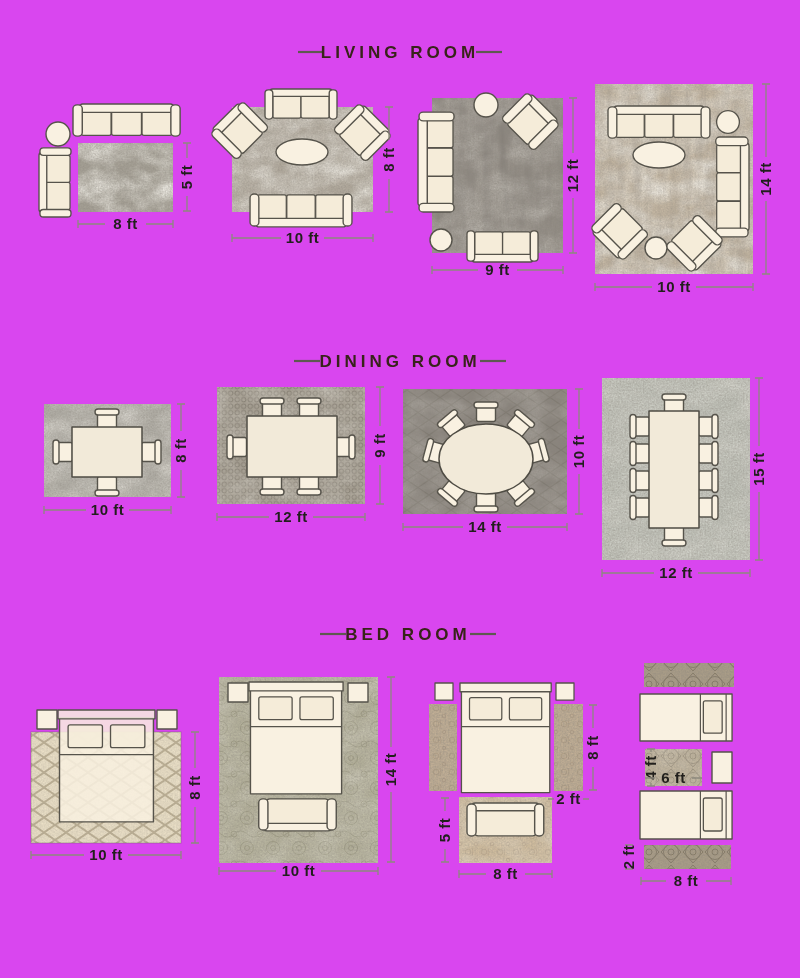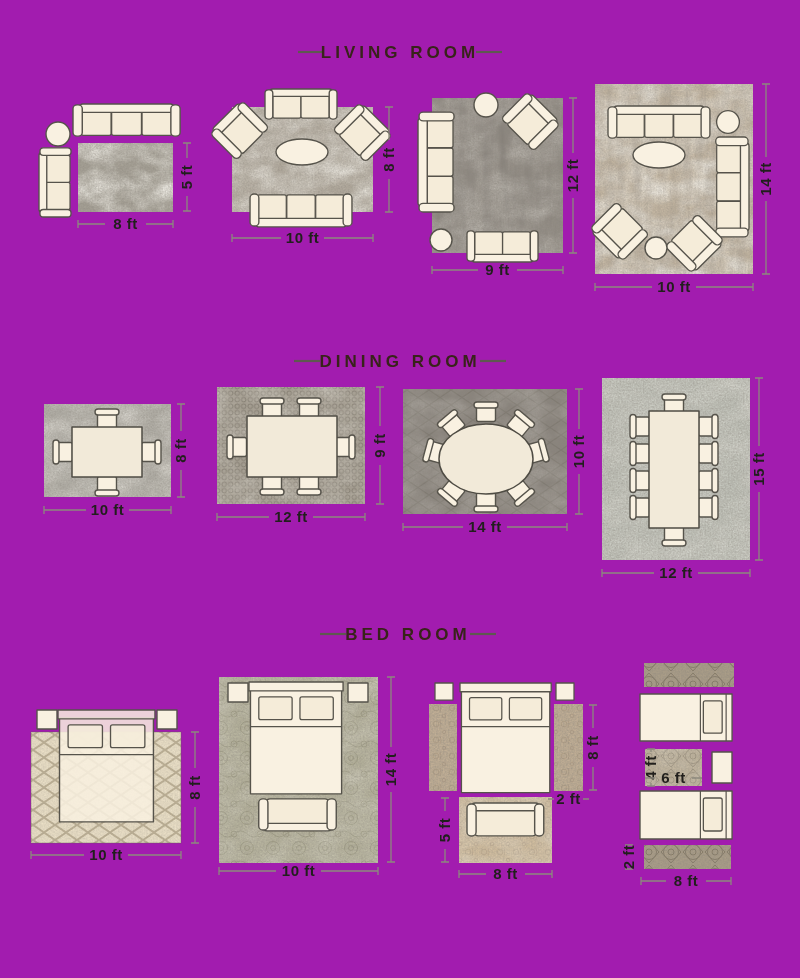--- a/index.html
+++ b/index.html
@@ -1,16 +1,16 @@
 <!DOCTYPE html>
 <html><head>
 <meta charset="utf-8">
 <style>
   html,body{margin:0;padding:0;background:#ffffff;}
-  .canvas{position:relative;width:800px;height:978px;background:#a21caf;overflow:hidden;
+  .canvas{position:relative;width:800px;height:978px;background:#d946ef;overflow:hidden;
           font-family:"Liberation Sans",sans-serif;}
   svg text{user-select:none;}
   .f{fill:#f9f1e1;stroke:#56534b;stroke-width:1.4;stroke-linejoin:round;}
   .fc{fill:#f5ecd9;stroke:#56534b;stroke-width:1.3;stroke-linejoin:round;}
   .ln{stroke:#56534b;stroke-width:1.2;}
   .tbl{fill:#f2ead9;stroke:#4f4c44;stroke-width:1.5;stroke-linejoin:round;}
   .dl{stroke:#8d897e;stroke-width:1.3;fill:none;}
   .dt{font-weight:bold;font-size:15px;letter-spacing:0.5px;fill:#211f1c;}
   .hdr{font-weight:bold;font-size:17px;letter-spacing:4px;fill:#38231a;}
   .hdl{stroke:#5e5950;stroke-width:2.2;}

